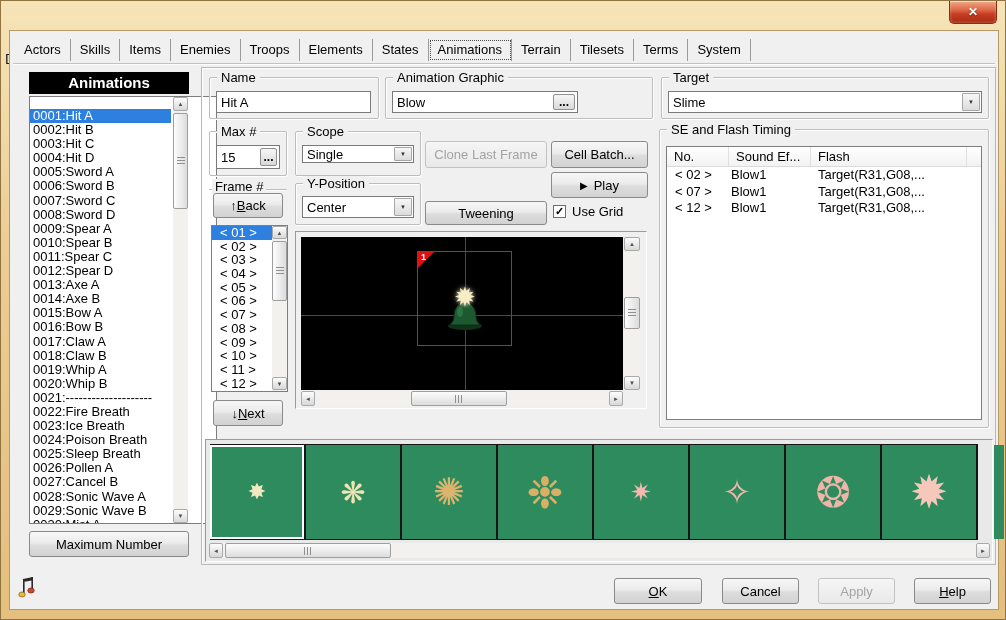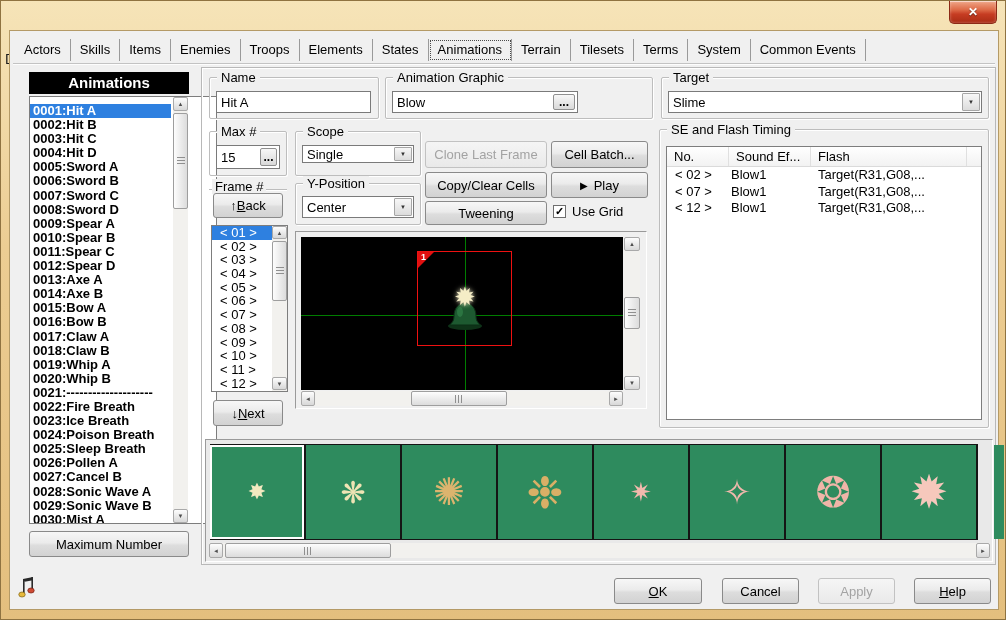--- a/index.html
+++ b/index.html
@@ -17,21 +17,21 @@
   .dlg { position:absolute; left:8px; top:29px; width:990px; height:580px; background:#f0f0f0; border:1px solid #b49a66; }
 
   .tabstrip { position:absolute; left:14px; top:38px; height:23px; display:flex; }
   .tab { padding:3px 9px 0 9px; height:22px; border-right:1px solid #9a9a9a; white-space:nowrap; cursor:default; }
   .tab.selected { outline:1px dotted #4a4a4a; outline-offset:-2px; }
   .tab-underline { position:absolute; left:12px; top:62px; width:982px; height:2px; border-top:1px solid #c3c3c3; border-bottom:1px solid #fdfdfd; }
 
   .anim-header { position:absolute; left:28px; top:71px; width:160px; height:22px; background:#000;
     color:#fff; font-weight:bold; font-size:15px; text-align:center; line-height:22px; }
   .anim-list { position:absolute; left:28px; top:95px; width:188px; height:428px; background:#fff;
-    border:1px solid #7d7d7d; overflow:hidden; padding:7px 0 0 0;font-weight:bold; }
+    border:1px solid #7d7d7d; overflow:hidden; padding:12px 0 0 0; }
   .anim-item { height:14.1px; line-height:14.1px; padding-left:3px; white-space:nowrap; overflow:hidden; width:141px; }
   .anim-item.selected, .frame-item.selected { background:#2e80e0; color:#fff; }
 
   .rpanel { position:absolute; left:200px; top:66px; width:795px; height:498px;
     border:1px solid #b8b8b8; box-shadow:inset 1px 1px 0 #ffffff; }
 
   .group { position:absolute; border:1px solid #bdbdbd; border-radius:2px;
     box-shadow:inset 1px 1px 0 #fff, 1px 1px 0 #fff; }
   .glabel { position:absolute; top:-8px; left:7px; background:#f0f0f0; padding:0 4px; white-space:nowrap; }
   .group-topline { position:absolute; border-top:1px solid #bdbdbd; box-shadow:0 1px 0 #fff; }
@@ -164,23 +164,20 @@
       </div>
 
       <div class="tab">
         <span>Terms</span>
       </div>
 
       <div class="tab">
         <span>System</span>
       </div>
 
-      <div class="tab">
-        <span>Common Events</span>
-      </div>
     </div>
   <div class="tab-underline"></div>
 
   <div class="anim-header">Animations</div>
   <div class="anim-list">
 
       <div class="anim-item selected">
         <span>0001:Hit A</span>
       </div>
 
@@ -379,23 +376,20 @@
     <span class="dd-btn">
         <span>▼</span>
       </span>
   </div>
 
   <div class="btn disabled" style="left:424px;top:140px;width:122px;height:27px;">
     <span>Clone Last Frame</span>
   </div>
   <div class="btn" style="left:550px;top:140px;width:97px;height:27px;">
     <span>Cell Batch...</span>
-  </div>
-  <div class="btn" style="left:424px;top:171px;width:122px;height:26px;">
-    <span>Copy/Clear Cells</span>
   </div>
   <div class="btn" style="left:550px;top:171px;width:97px;height:26px;">
     <span class="play-glyph">▶</span>
     <span>Play</span>
   </div>
   <div class="btn" style="left:424px;top:200px;width:122px;height:24px;">
     <span>Tweening</span>
   </div>
   <div class="checkbox-row" style="left:552px;top:203px;">
     <span class="checkbox">

